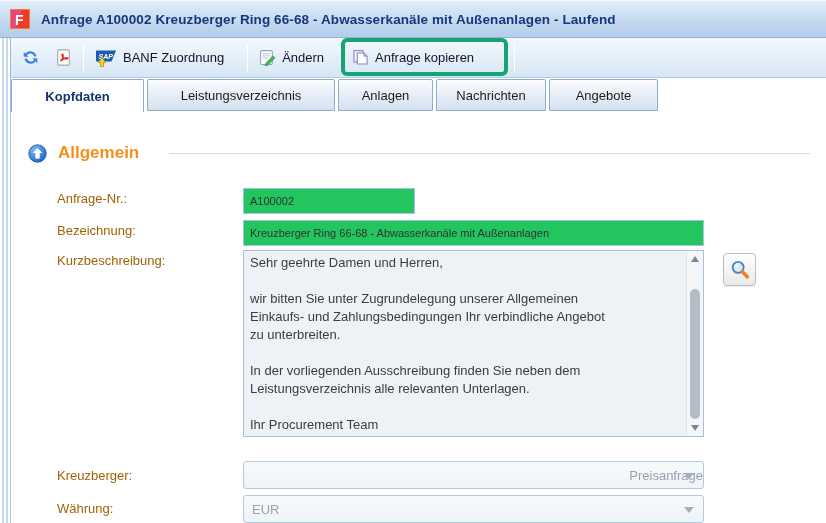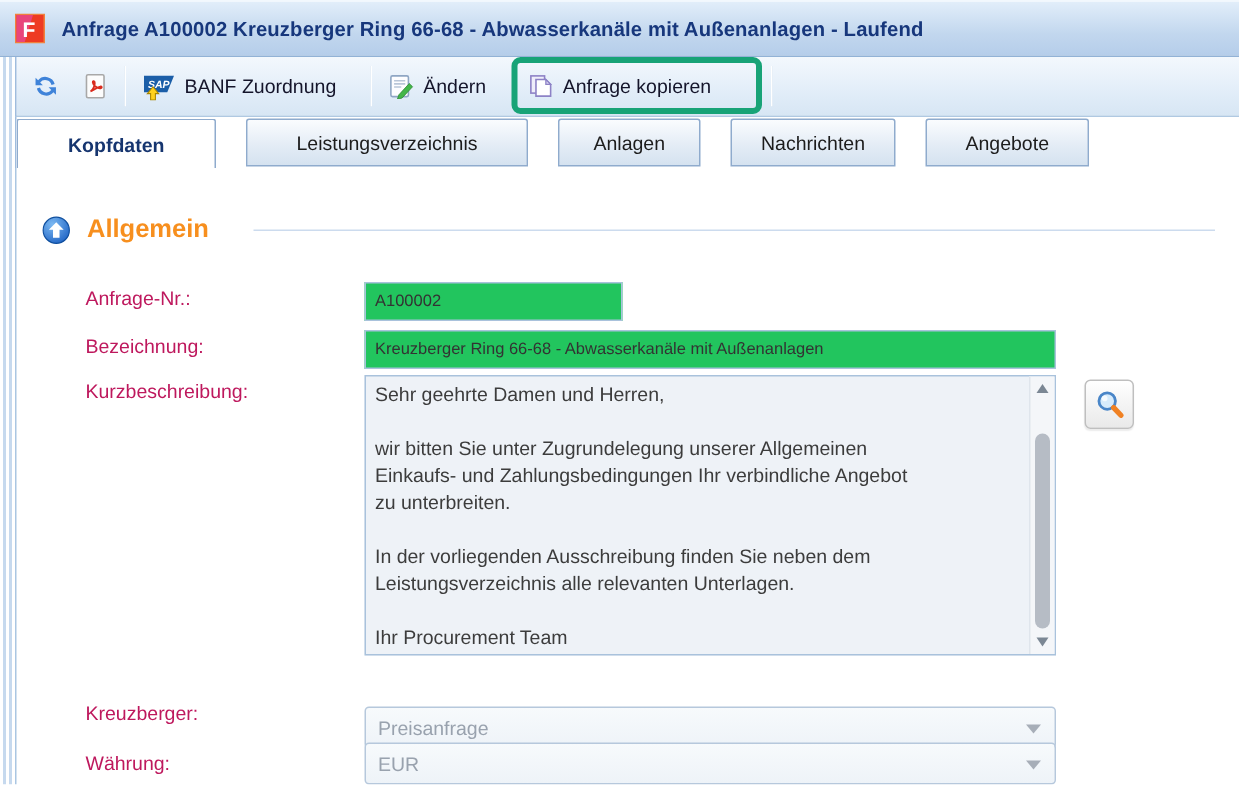--- a/index.html
+++ b/index.html
@@ -49,21 +49,21 @@
   
   .annotation-box {
     position:absolute; left:341px; top:38px; width:167px; height:38px;
     border:4px solid #18A377; border-radius:6px; z-index:50; pointer-events:none;
   }
 
   
   .tabstrip {
     position:absolute; top:78px; left:10px; width:816px; height:34px;
     background:#ffffff; border-left:1px solid #9fbcdd;
-    display:flex; align-items:flex-start; gap:20px; padding-top:1px;
+    display:flex; align-items:flex-start; gap:3px; padding-top:1px;
   }
   .tab {
     height:32px; display:flex; align-items:center; justify-content:center;
     background:linear-gradient(#fafcfe,#e2ebf5 60%,#d5e2f0);
     border:1px solid #8fabcd; border-radius:2px 2px 0 0;
     color:#1c1c1c; cursor:pointer; flex:0 0 auto;
   }
   .tab.active {
     height:34px; background:#ffffff; border-bottom:1px solid #ffffff;
     font-weight:bold; color:#16356f;
@@ -75,21 +75,21 @@
   .content {
     position:absolute; top:112px; left:10px; width:816px; height:411px;
     background:#ffffff; border-left:1px solid #aac6e2;
   }
 
   .section-header { position:absolute; top:143px; left:28px; width:790px; height:20px; display:flex; align-items:center; }
   .section-title { color:#F78F1E; font-weight:bold; margin-left:11px; font-size:17px; }
   .section-line { flex:1; height:1px; background:#ccdbee; margin-left:30px; margin-right:8px; }
   .icon-19 { width:19px; height:19px; display:block; }
 
-  .form-label { position:absolute; left:57px; color:#be185d; }
+  .form-label { position:absolute; left:57px; color:#a16207; }
 
   .text-input {
     position:absolute; left:243px; height:26px;
     background:#22c55e; border:1px solid #a9c2dc;
     font-family:"Liberation Sans",sans-serif; font-size:11px; color:#333333;
     padding:0 6px; outline:none;
   }
 
   
   .textarea-box {
@@ -253,21 +253,21 @@
 
 <div class="lookup-btn">
   <svg width="22" height="22" viewBox="0 0 20 20">
     <circle cx="8.3" cy="7.6" r="5" fill="#d7ebfb" stroke="#4a86c8" stroke-width="1.7"></circle>
     <circle cx="6.8" cy="6" r="1.7" fill="#ffffff" opacity="0.75"></circle>
     <line x1="12.2" y1="11.6" x2="16.6" y2="16.2" stroke="#f08123" stroke-width="3.2" stroke-linecap="round"></line>
   </svg>
 </div>
 
 <div class="form-label" style="top:468px;">Kreuzberger:</div>
-<div class="dropdown" style="top:471px;">
+<div class="dropdown" style="top:461px;justify-content:flex-end;">
   <span>Preisanfrage</span>
   <div class="dd-arrow"></div>
 </div>
 
 <div class="form-label" style="top:501px;">Währung:</div>
 <div class="dropdown" style="top:495px;">
   <span>EUR</span>
   <div class="dd-arrow"></div>
 </div>
 

